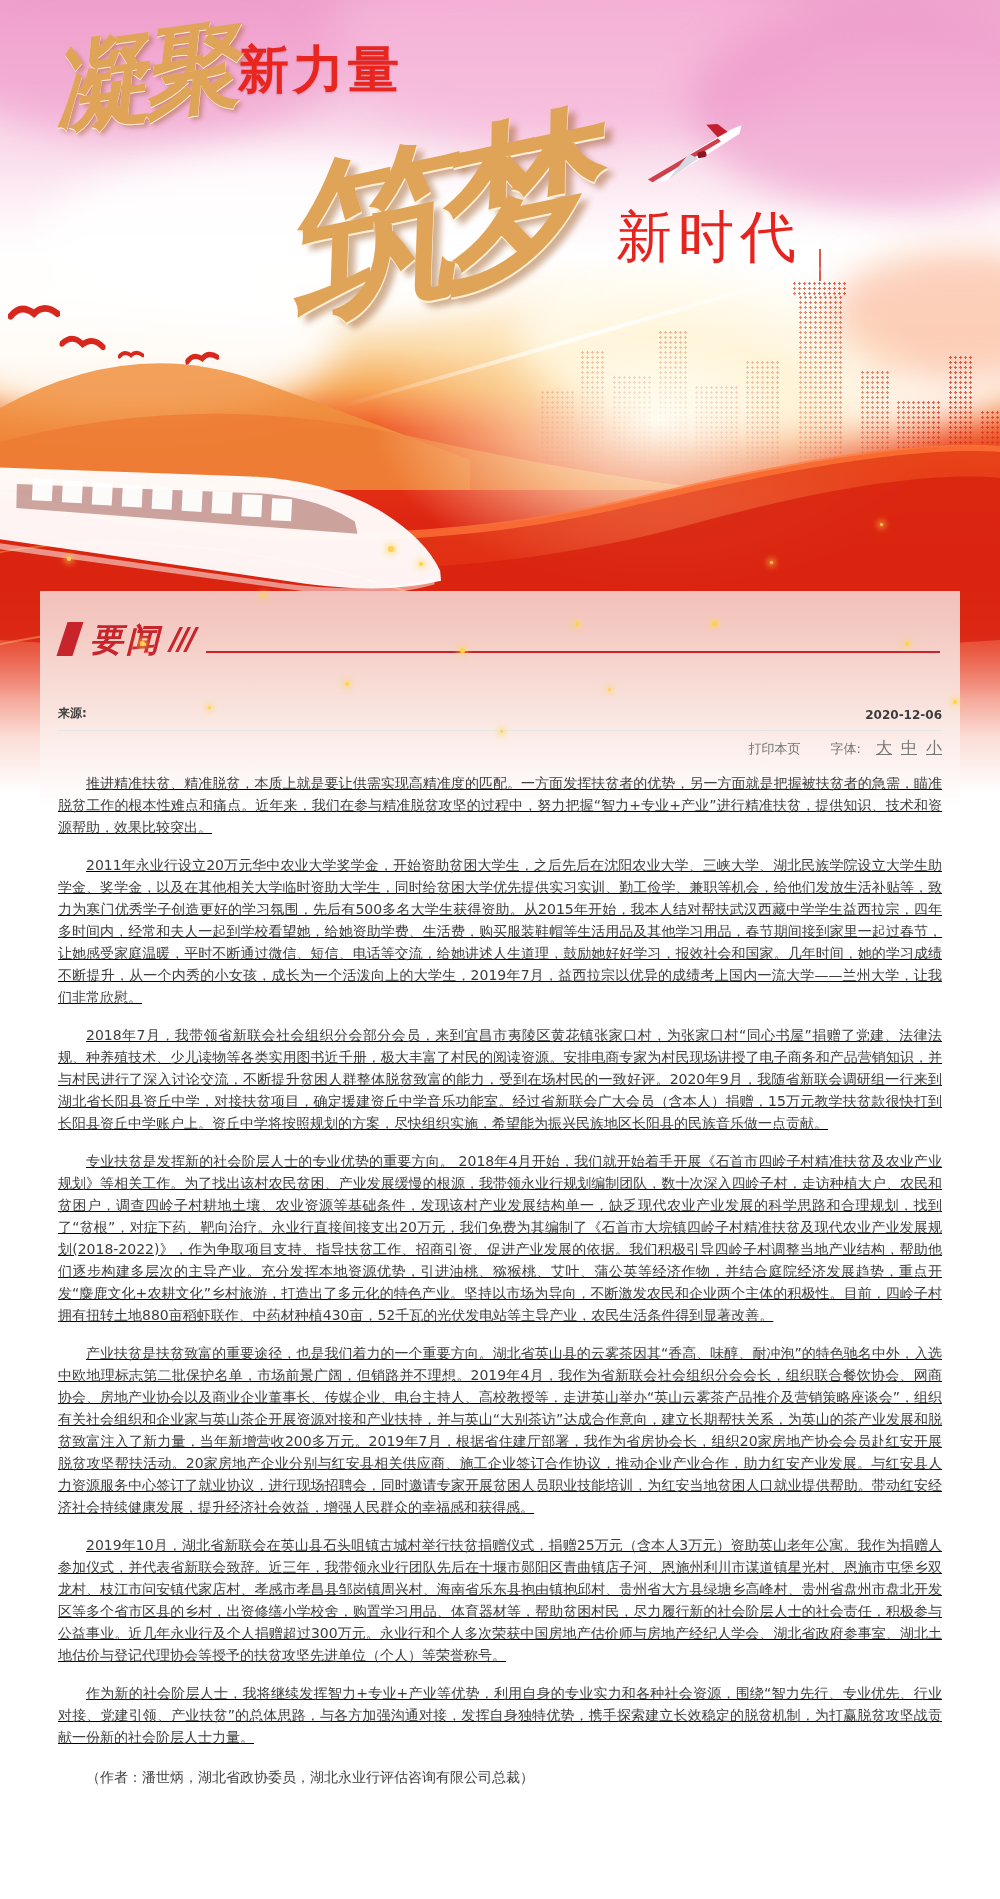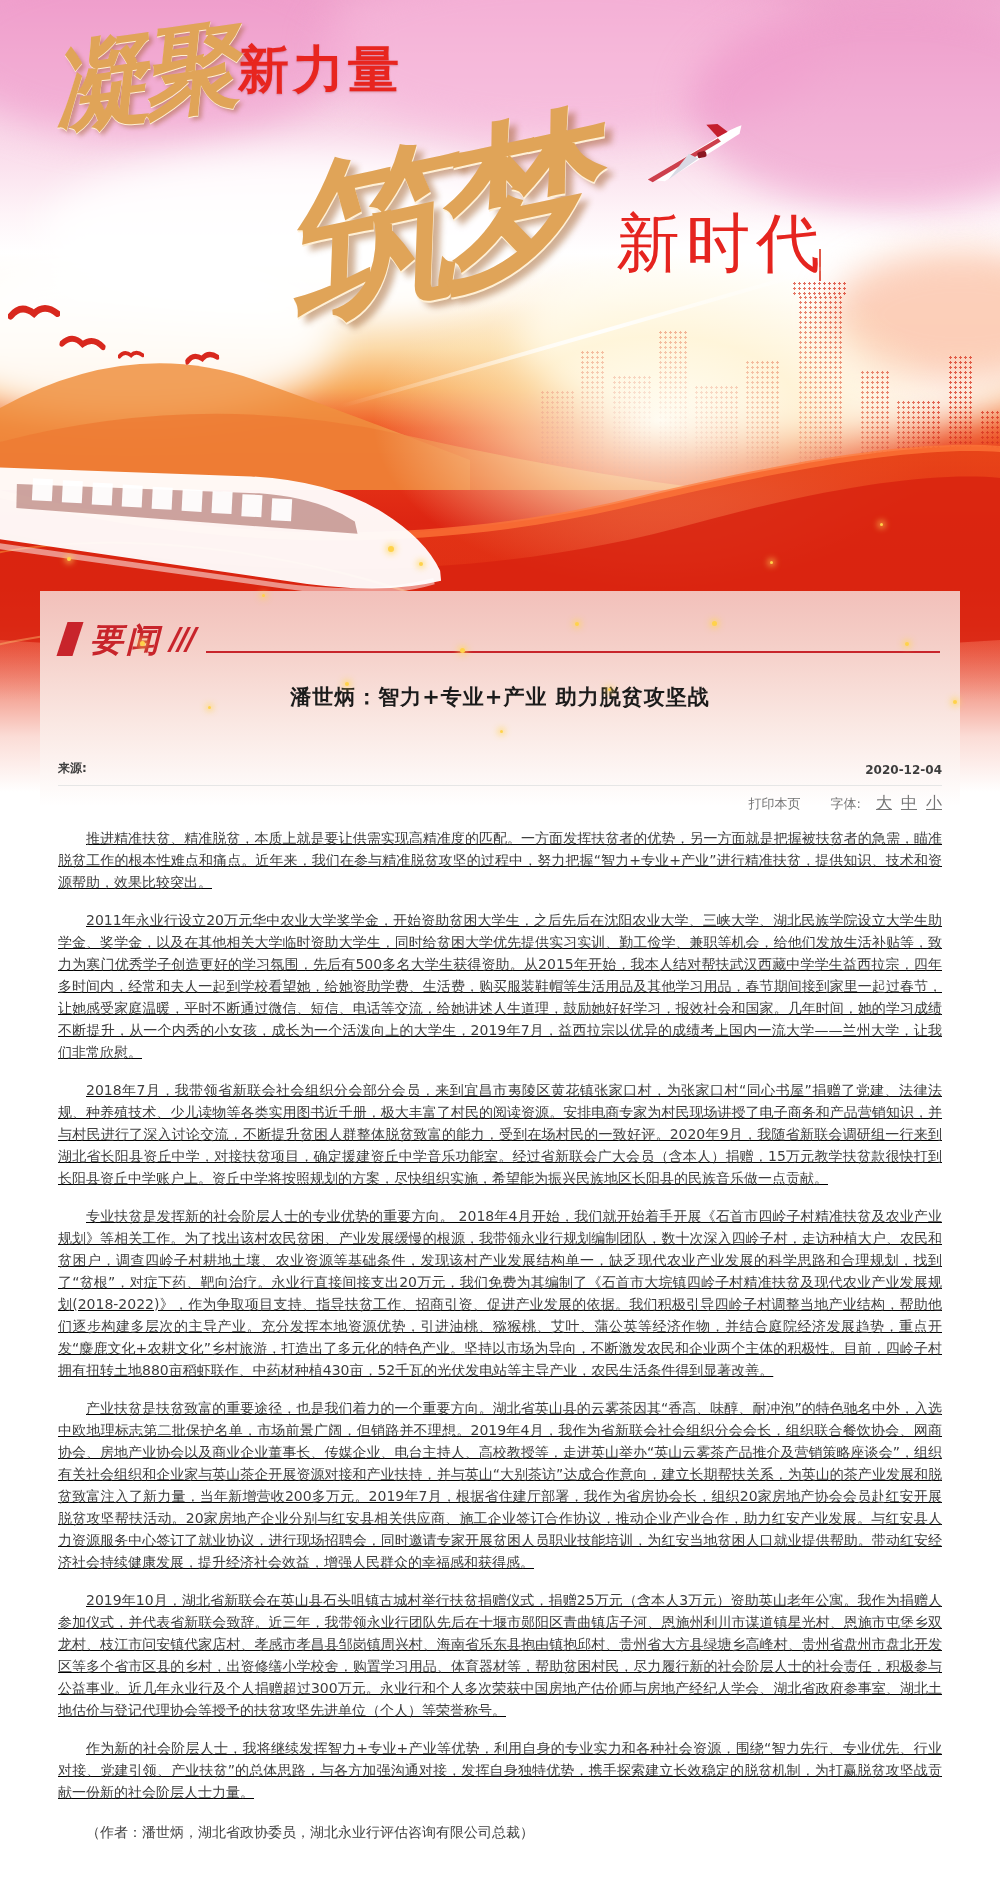--- a/index.html
+++ b/index.html
@@ -48,21 +48,21 @@
 
   
   .slogan{position:absolute;z-index:4;white-space:nowrap;}
   .gold{color:#e0a458;font-weight:bold;font-style:italic;font-family:"DejaVu Serif","Liberation Serif",serif;
         text-shadow:0 1px 0 #fff0d6, 3px 4px 4px rgba(150,80,20,.4);}
   .s1{left:52px;top:14px;font-size:96px;transform:rotate(-8deg);letter-spacing:-6px;}
   .s2{left:238px;top:36px;font-size:51px;font-weight:bold;color:#e8251f;letter-spacing:4px;
       text-shadow:0 1px 2px rgba(120,10,10,.25);}
   .s3{left:280px;top:108px;font-size:168px;transform:rotate(-12deg);letter-spacing:-18px;
       text-shadow:0 2px 0 #fff0d6, 6px 8px 6px rgba(150,80,20,.45);}
-  .s4{left:616px;top:200px;font-size:64px;font-weight:normal;color:#e5241f;letter-spacing:6px;}
+  .s4{left:616px;top:200px;font-size:56px;font-weight:normal;color:#e5241f;letter-spacing:6px;}
 
   
   .sparkles{position:absolute;left:0;top:0;width:1000px;height:792px;z-index:6;pointer-events:none;}
   .sp{position:absolute;border-radius:50%;background:#ffd24a;box-shadow:0 0 6px 2px rgba(255,215,90,.8);}
 
   
   .card{position:absolute;left:40px;top:591px;width:920px;height:1272px;z-index:5;box-sizing:border-box;
         padding:0 18px;
         background:linear-gradient(180deg,#f2c0ba 0px,#f5cfc8 55px,#fae7e2 130px,#ffffff 215px,#ffffff 100%);}
   .section-head{display:flex;align-items:center;padding-top:31px;}
@@ -184,25 +184,24 @@
   </div>
 
   <div class="card">
     <div class="section-head">
       <span class="sec-block"></span>
       <span class="sec-title">要闻</span>
       <span class="sec-slash">///</span>
       <span class="sec-line"></span>
     </div>
 
-    <h1 class="title">潘世炳：智力+专业+产业  助力脱贫攻坚战</h1>
 
     <div class="meta">
       <span>来源:</span>
-      <span>2020-12-04</span>
+      <span>2020-12-06</span>
     </div>
     <div class="divider"></div>
 
     <div class="toolbar">
       <a class="print">打印本页</a><span class="fslabel">字体:</span><a class="fs-link">大</a><a class="fs-link">中</a><a class="fs-link">小</a>
     </div>
 
     <div class="body">
         <p class="body-para">推进精准扶贫、精准脱贫，本质上就是要让供需实现高精准度的匹配。一方面发挥扶贫者的优势，另一方面就是把握被扶贫者的急需，瞄准脱贫工作的根本性难点和痛点。近年来，我们在参与精准脱贫攻坚的过程中，努力把握“智力+专业+产业”进行精准扶贫，提供知识、技术和资源帮助，效果比较突出。</p>
         <p class="body-para">2011年永业行设立20万元华中农业大学奖学金，开始资助贫困大学生，之后先后在沈阳农业大学、三峡大学、湖北民族学院设立大学生助学金、奖学金，以及在其他相关大学临时资助大学生，同时给贫困大学优先提供实习实训、勤工俭学、兼职等机会，给他们发放生活补贴等，致力为寒门优秀学子创造更好的学习氛围，先后有500多名大学生获得资助。从2015年开始，我本人结对帮扶武汉西藏中学学生益西拉宗，四年多时间内，经常和夫人一起到学校看望她，给她资助学费、生活费，购买服装鞋帽等生活用品及其他学习用品，春节期间接到家里一起过春节，让她感受家庭温暖，平时不断通过微信、短信、电话等交流，给她讲述人生道理，鼓励她好好学习，报效社会和国家。几年时间，她的学习成绩不断提升，从一个内秀的小女孩，成长为一个活泼向上的大学生，2019年7月，益西拉宗以优异的成绩考上国内一流大学——兰州大学，让我们非常欣慰。</p>

